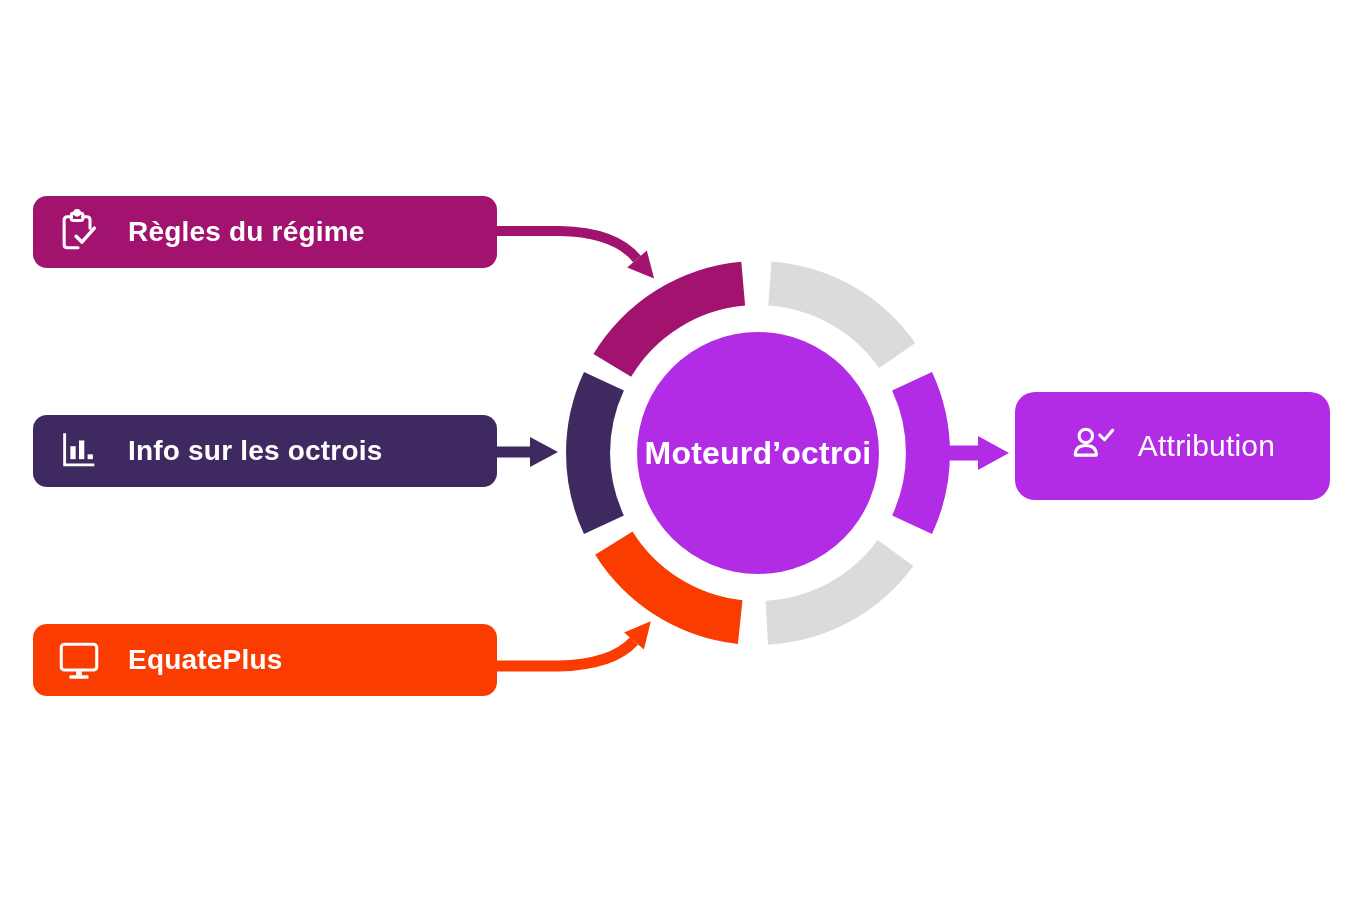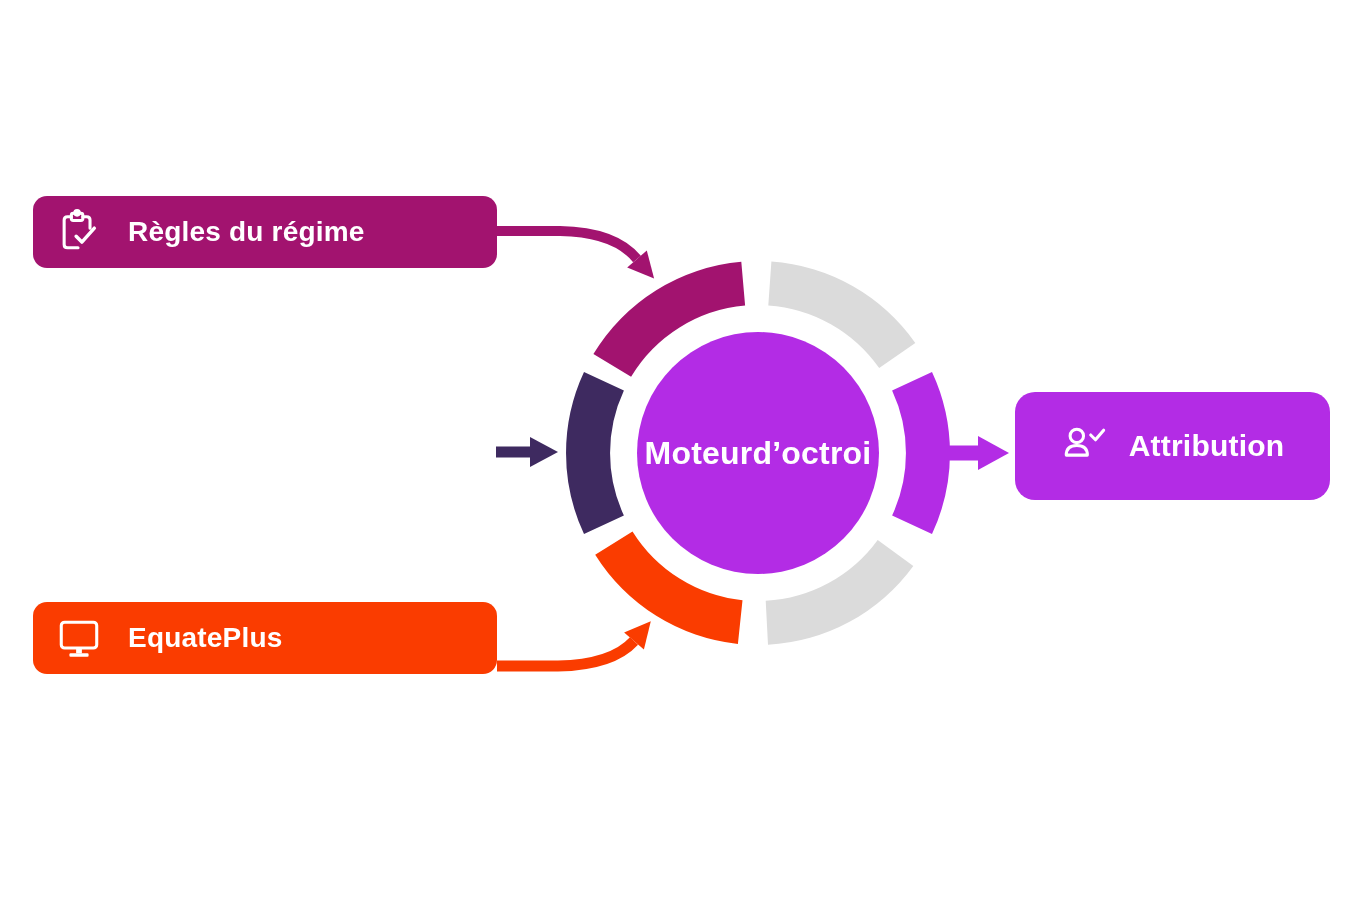--- a/index.html
+++ b/index.html
@@ -19,33 +19,33 @@
   .input-pill {
     left: 33px;
     width: 464px;
     height: 72px;
     border-radius: 14px;
     padding-left: 23px;
     gap: 26px;
   }
   .pill-1 { top: 196px; }
   .pill-2 { top: 415px; }
-  .pill-3 { top: 602px; }
+  .pill-3 { top: 624px; }
   .input-label { font-size: 28px; font-weight: 700; letter-spacing: 0.2px; white-space: nowrap; }
 
   .output-pill {
     left: 1015px;
     top: 392px;
     width: 315px;
     height: 108px;
     border-radius: 20px;
     justify-content: center;
     gap: 22px;
   }
-  .output-label { font-size: 30px; font-weight: 700; letter-spacing: 0.2px; white-space: nowrap; }
+  .output-label { font-size: 30px; font-weight: 400; letter-spacing: 0.2px; white-space: nowrap; }
 
   .center-circle {
     position: absolute;
     left: 637px;
     top: 332px;
     width: 242px;
     height: 242px;
     border-radius: 50%;
     display: flex;
     flex-direction: row;
@@ -95,20 +95,31 @@
         <path d="M16 8 H12 Q8.5 8 8.5 11.5 V37 Q8.5 40.5 12 40.5 H23"></path>
         <path d="M28 8 H32 Q35.5 8 35.5 11.5 V20"></path>
         <rect x="16" y="4.5" width="12" height="7.5" rx="2"></rect>
         <circle cx="22" cy="4" r="2.4"></circle>
         <path d="M21 28.5 L27 34.5 L40 20" stroke-width="3.6"></path>
       </svg>
     </span>
     <span class="input-label">Règles du régime</span>
   </div>
 
+  <div class="pill input-pill pill-2" style="background: rgb(62, 42, 96);">
+    <span class="icon">
+      <svg width="46" height="46" viewBox="0 0 48 48" fill="none" stroke="#ffffff" stroke-width="3" stroke-linecap="butt">
+        <path d="M9 5.5 V38.5 H40"></path>
+        <rect x="15" y="19" width="5.5" height="13.5" fill="#ffffff" stroke="none"></rect>
+        <rect x="24" y="13" width="5.5" height="19.5" fill="#ffffff" stroke="none"></rect>
+        <rect x="33" y="27.5" width="5.5" height="5" fill="#ffffff" stroke="none"></rect>
+      </svg>
+    </span>
+    <span class="input-label">Info sur les octrois</span>
+  </div>
 
   <div class="pill input-pill pill-3" style="background: rgb(250, 60, 0);">
     <span class="icon">
       <svg width="46" height="46" viewBox="0 0 48 48" fill="none" stroke="#ffffff" stroke-width="3.2" stroke-linejoin="round">
         <rect x="5.5" y="7.5" width="37" height="27" rx="3.5"></rect>
         <rect x="21" y="34.5" width="6" height="5.5" fill="#ffffff" stroke="none"></rect>
         <rect x="14" y="40" width="20" height="3.6" rx="1.2" fill="#ffffff" stroke="none"></rect>
       </svg>
     </span>
     <span class="input-label">EquatePlus</span>

